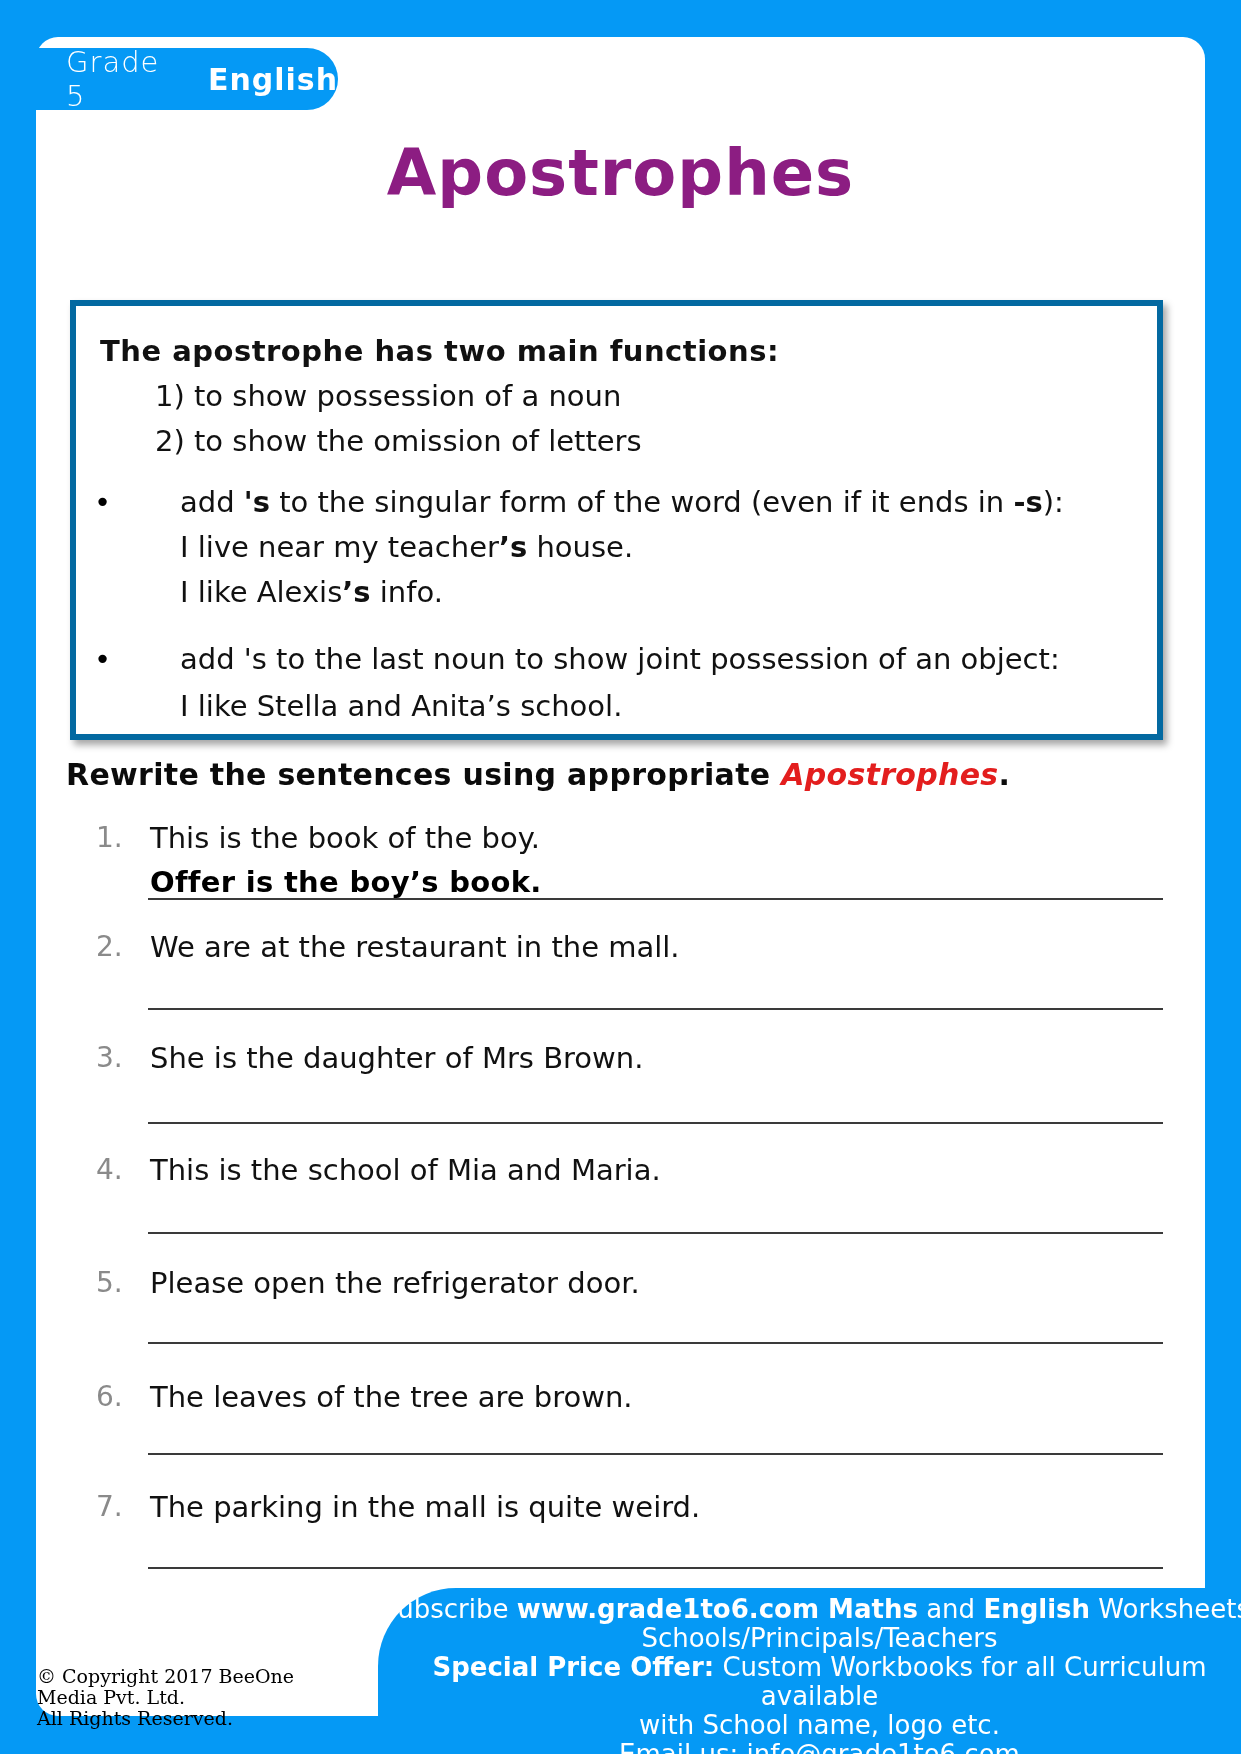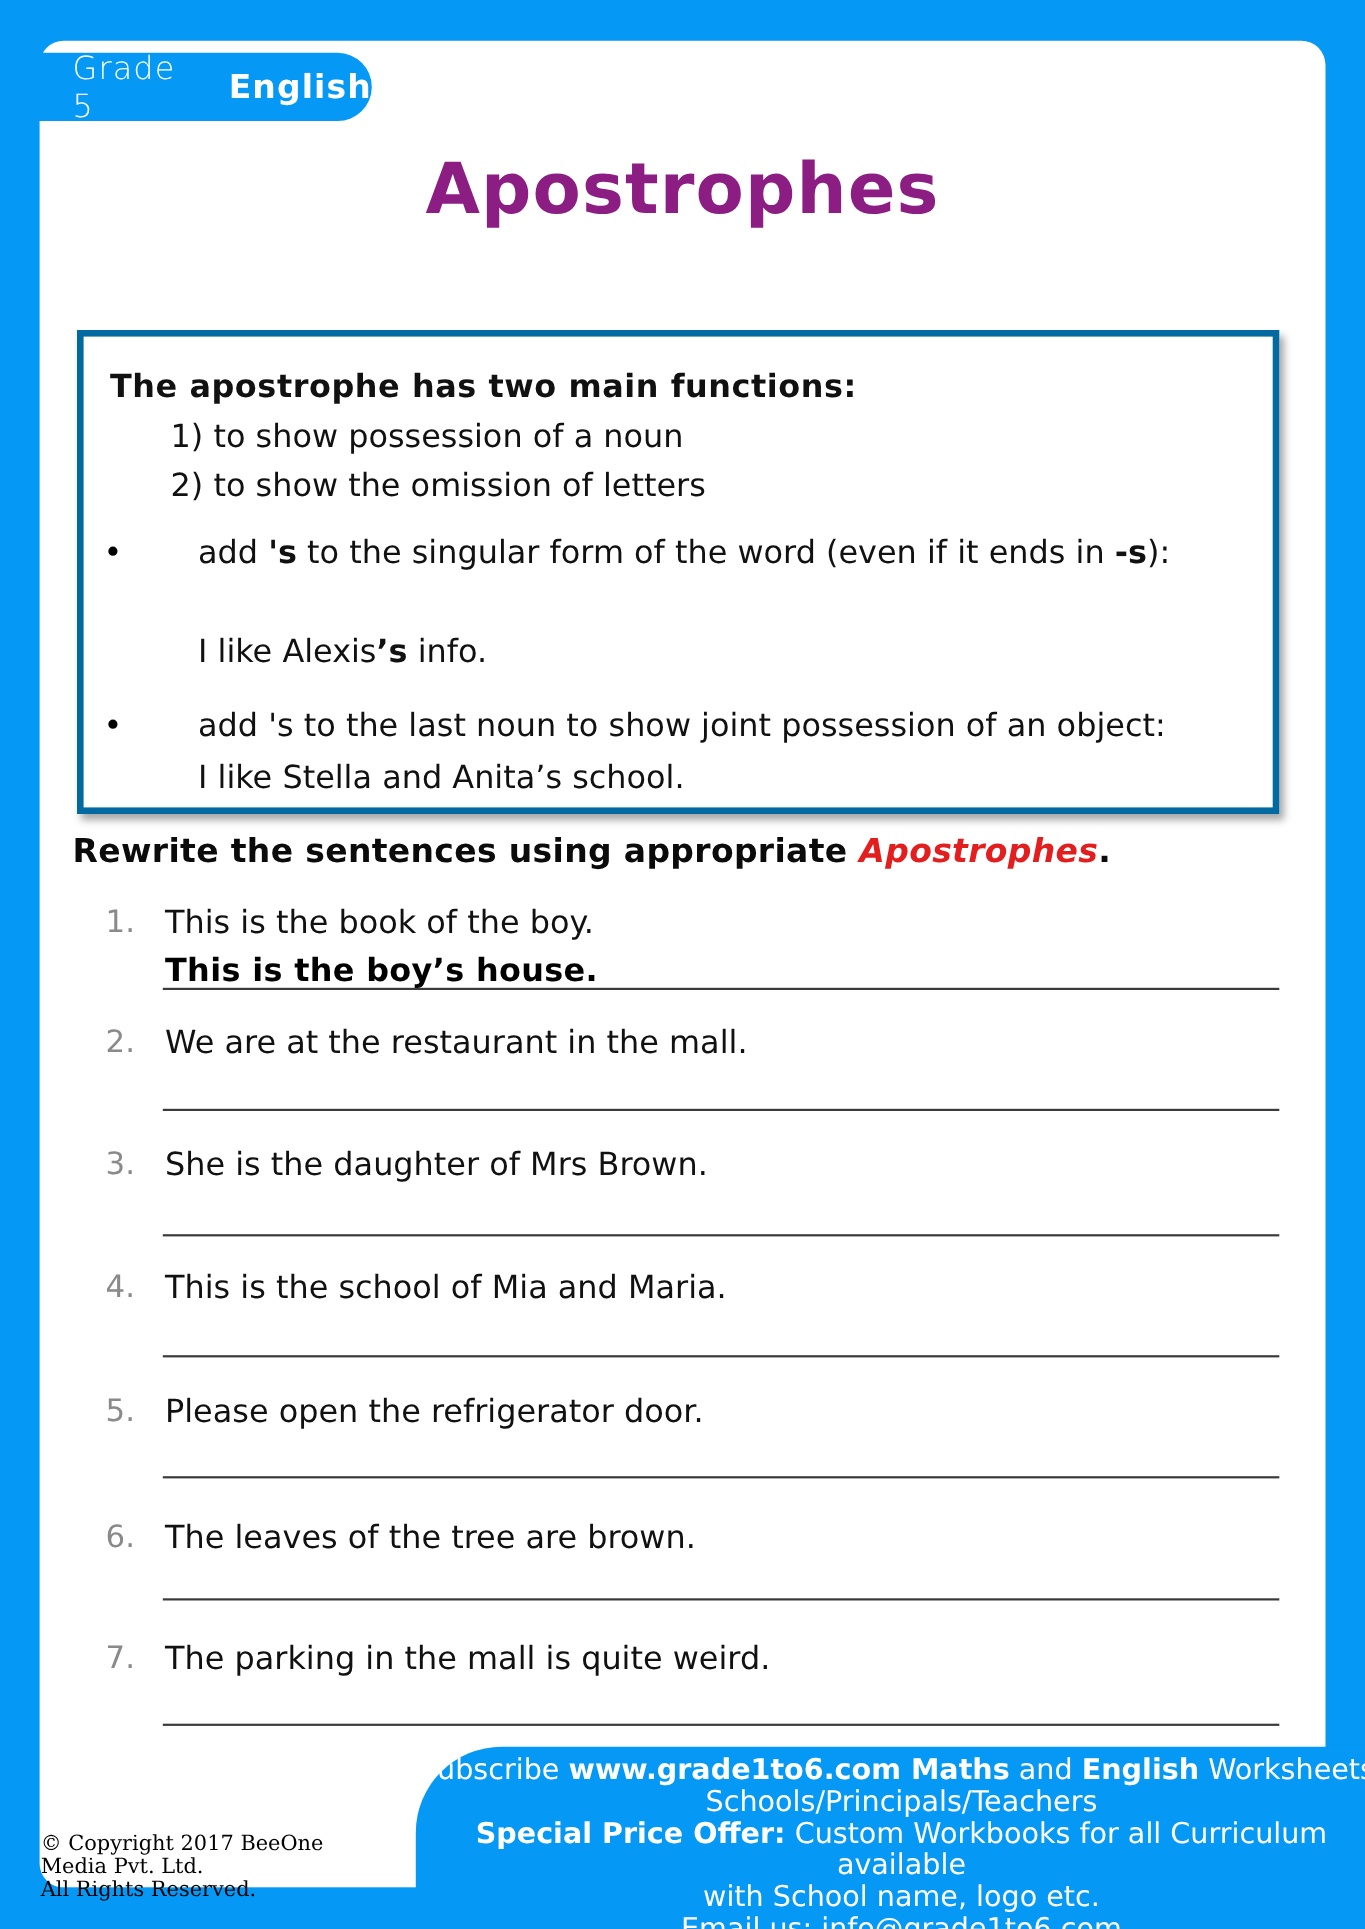--- a/index.html
+++ b/index.html
@@ -92,32 +92,33 @@
 
 <div class="title">Apostrophes</div>
 
 <div class="infobox">
   <div class="ib-line ib-head">The apostrophe has two main functions:</div>
   <div class="ib-line ib-fn1">1) to show possession of a noun</div>
   <div class="ib-line ib-fn2">2) to show the omission of letters</div>
 
   <div class="ib-bullet-dot ib-b1-dot">•</div>
   <div class="ib-line ib-b1"><span>add </span><span class="bold">'s</span><span> to the singular form of the word (even if it ends in </span><span class="bold">-s</span><span>):</span></div>
+  <div class="ib-line ib-ex1"><span>I live near my teacher</span><span class="bold">’s</span><span> house.</span></div>
   <div class="ib-line ib-ex2"><span>I like Alexis</span><span class="bold">’s</span><span> info.</span></div>
 
   <div class="ib-bullet-dot ib-b2-dot">•</div>
   <div class="ib-line ib-ex3">I like Stella and Anita’s school.</div>
   <div class="ib-line ib-b2">add 's to the last noun to show joint possession of an object:</div>
 </div>
 
 <div class="instruction"><span>Rewrite the sentences using appropriate </span><span class="hl">Apostrophes</span><span>.</span></div>
 
 <div class="qnum" style="top:819px">1.</div>
 <div class="qtext" style="top:819px">This is the book of the boy.</div>
-<div class="answer-text" style="top:863px">This is the boy’s house.</div>
+<div class="answer-text" style="top:863px">Offer is the boy’s book.</div>
 <div class="answer-line" style="top:898px"></div>
 
 <div class="qnum" style="top:928px">2.</div>
 <div class="qtext" style="top:928px">We are at the restaurant in the mall.</div>
 <div class="answer-line" style="top:1008px"></div>
 
 <div class="qnum" style="top:1039px">3.</div>
 <div class="qtext" style="top:1039px">She is the daughter of Mrs Brown.</div>
 <div class="answer-line" style="top:1122px"></div>
 

